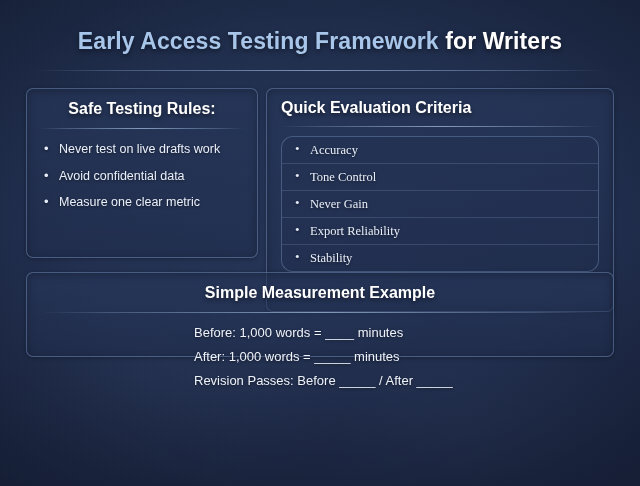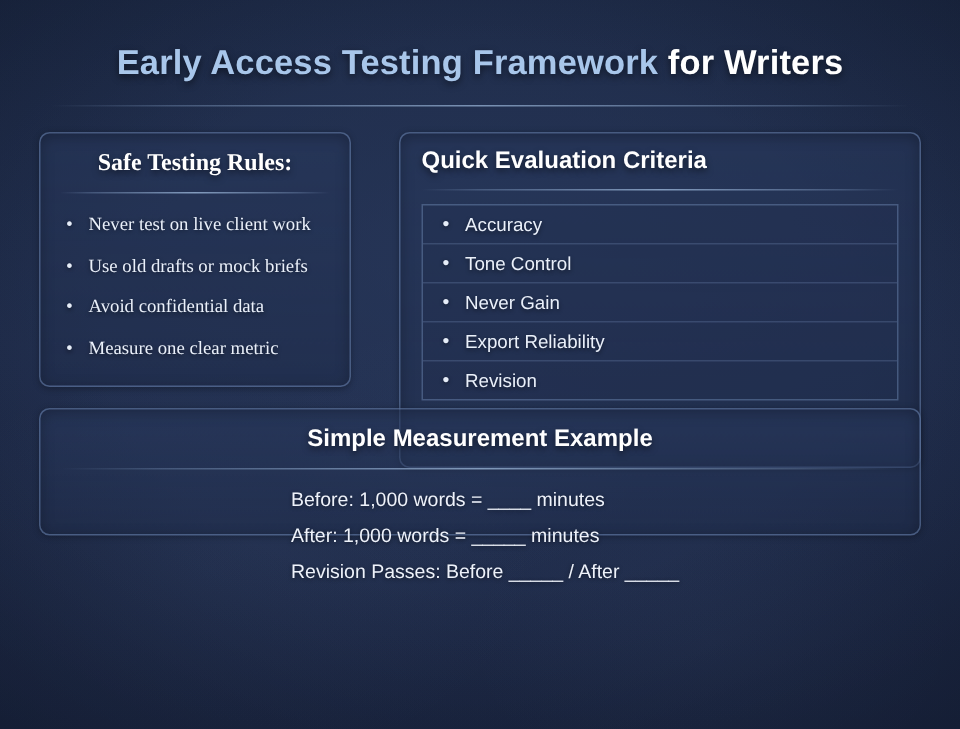--- a/index.html
+++ b/index.html
@@ -80,21 +80,21 @@
     height:1px;
     background:linear-gradient(90deg,
       rgba(150,180,220,0) 0%,
       rgba(150,180,220,.28) 12%,
       rgba(180,210,245,.65) 50%,
       rgba(150,180,220,.28) 88%,
       rgba(150,180,220,0) 100%);
   }
 
   
-  #card-rules{ left:26px; top:88px; width:208px; height:170px; padding:11px 13px 0 13px;font-family:Liberation Serif, serif; }
+  #card-rules{ left:26px; top:88px; width:232px; height:170px; padding:11px 13px 0 13px; }
   #card-rules .card-rule{ margin-top:10px; }
 
   .rules-list{ list-style:none; margin-top:13px; }
   .rules-list li{
     position:relative;
     padding-left:19px;
     margin-bottom:12.5px;
     font-size:12.5px;
     color:#eaf0fa;
     white-space:nowrap;
@@ -106,22 +106,23 @@
     color:#e6edf8; font-size:13px;
   }
 
   
   #card-criteria{ left:266px; top:88px; width:348px; height:224px; padding:10px 14px 0 14px; }
   #card-criteria .card-rule{ margin-top:9px; }
 
   .criteria-box{
     margin-top:9px;
     border:1px solid rgba(126,155,200,.40);
-    border-radius:0;
+    border-radius:12px;
     background:rgba(30,43,74,.25);
+    font-family:Liberation Serif, serif;
   }
   .criteria-box li{
     list-style:none;
     position:relative;
     padding:5.5px 8px 5.5px 28px;
     font-size:12.5px;
     color:#eaf0fa;
     white-space:nowrap;
     border-bottom:1px solid rgba(140,170,215,.22);
     text-shadow:0 1px 3px rgba(0,0,0,.45);
@@ -178,36 +179,35 @@
 
   <div class="title">
     <span class="accent">Early Access Testing Framework</span><span class="plain"> for Writers</span>
   </div>
   <div class="title-rule"></div>
 
   <div class="card" id="card-rules">
     <div class="card-title">Safe Testing Rules:</div>
     <div class="card-rule"></div>
     <ul class="rules-list">
-      <li>Never test on live client work</li>
-      <li>Use old drafts or mock briefs</li>
+      <li>Never test on live drafts work</li>
       <li>Avoid confidential data</li>
       <li>Measure one clear metric</li>
     </ul>
   </div>
 
   <div class="card" id="card-criteria">
     <div class="card-title left">Quick Evaluation Criteria</div>
     <div class="card-rule"></div>
     <ul class="criteria-box">
       <li>Accuracy</li>
       <li>Tone Control</li>
       <li>Never Gain</li>
       <li>Export Reliability</li>
-      <li>Revision</li>
+      <li>Stability</li>
     </ul>
   </div>
 
   <div class="card" id="card-measure">
     <div class="card-title">Simple Measurement Example</div>
     <div class="card-rule"></div>
     <div class="measure-lines">
       <div>Before: 1,000 words = ____ minutes</div>
       <div>After: 1,000 words = _____ minutes</div>
       <div>Revision Passes: Before _____ / After _____</div>

